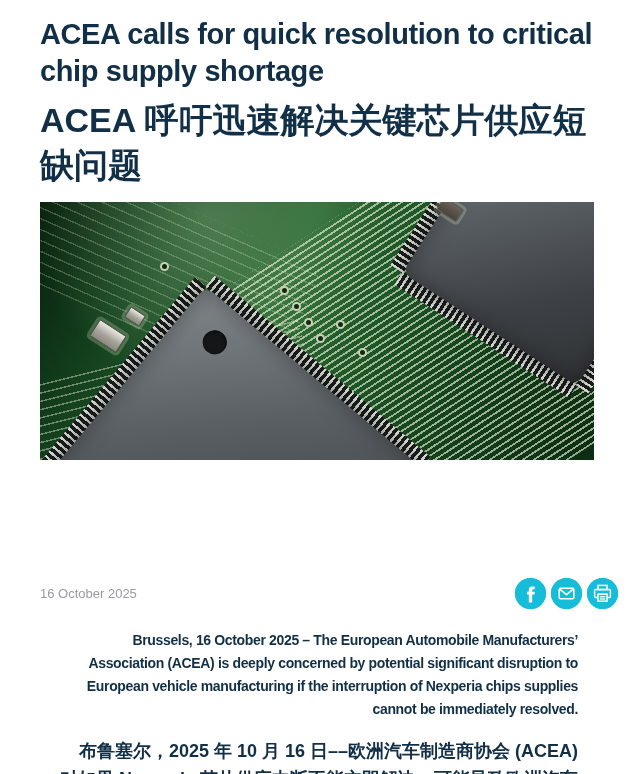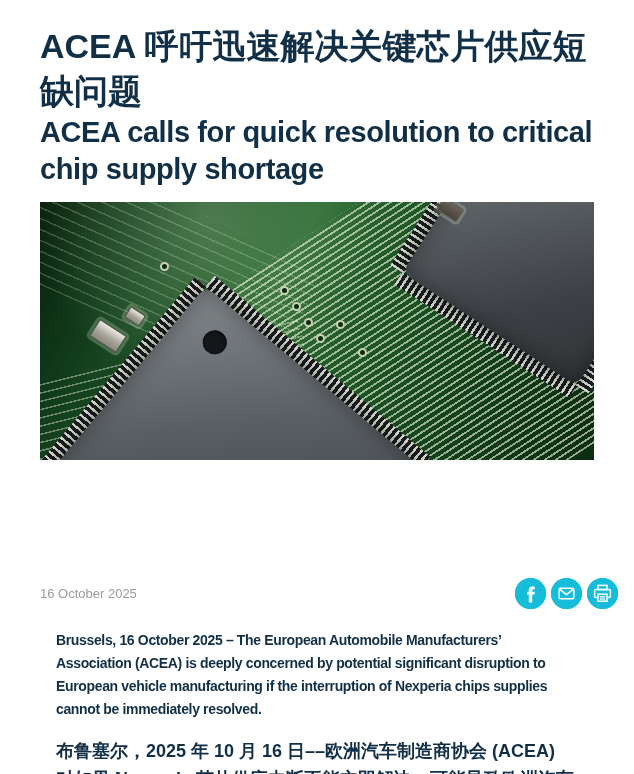--- a/index.html
+++ b/index.html
@@ -114,42 +114,43 @@
     text-decoration:none;
   }
   .share svg{display:block;width:31px;height:31px;}
 
   
   .para{
     margin:16px;
     color:#112f46;
     font-weight:bold;
     max-width:554px;
+    text-align:right;
   }
   .para.en{
     margin-top:20px;
     font-size:14px;
     line-height:23px;
     letter-spacing:-0.35px;
   }
   .para.zh{
     margin-top:13px;
     font-size:18px;
     line-height:28px;
   }
 </style>
 </head>
 <body>
 
 <div class="page">
   <div class="content">
 
+    <h1 class="headline en">ACEA calls for quick resolution to critical chip supply shortage</h1>
+
     <h1 class="headline zh">ACEA 呼吁迅速解决关键芯片供应短缺问题</h1>
-
-    <h1 class="headline en">ACEA calls for quick resolution to critical chip supply shortage</h1>
 
     <figure class="photo">
       <div class="traces a"></div>
       <div class="traces b"></div>
       <div class="traces c"></div>
 
       <div class="via" style="left:240px;top:84px;"></div>
       <div class="via" style="left:252px;top:100px;"></div>
       <div class="via" style="left:264px;top:116px;"></div>
       <div class="via" style="left:276px;top:132px;"></div>

